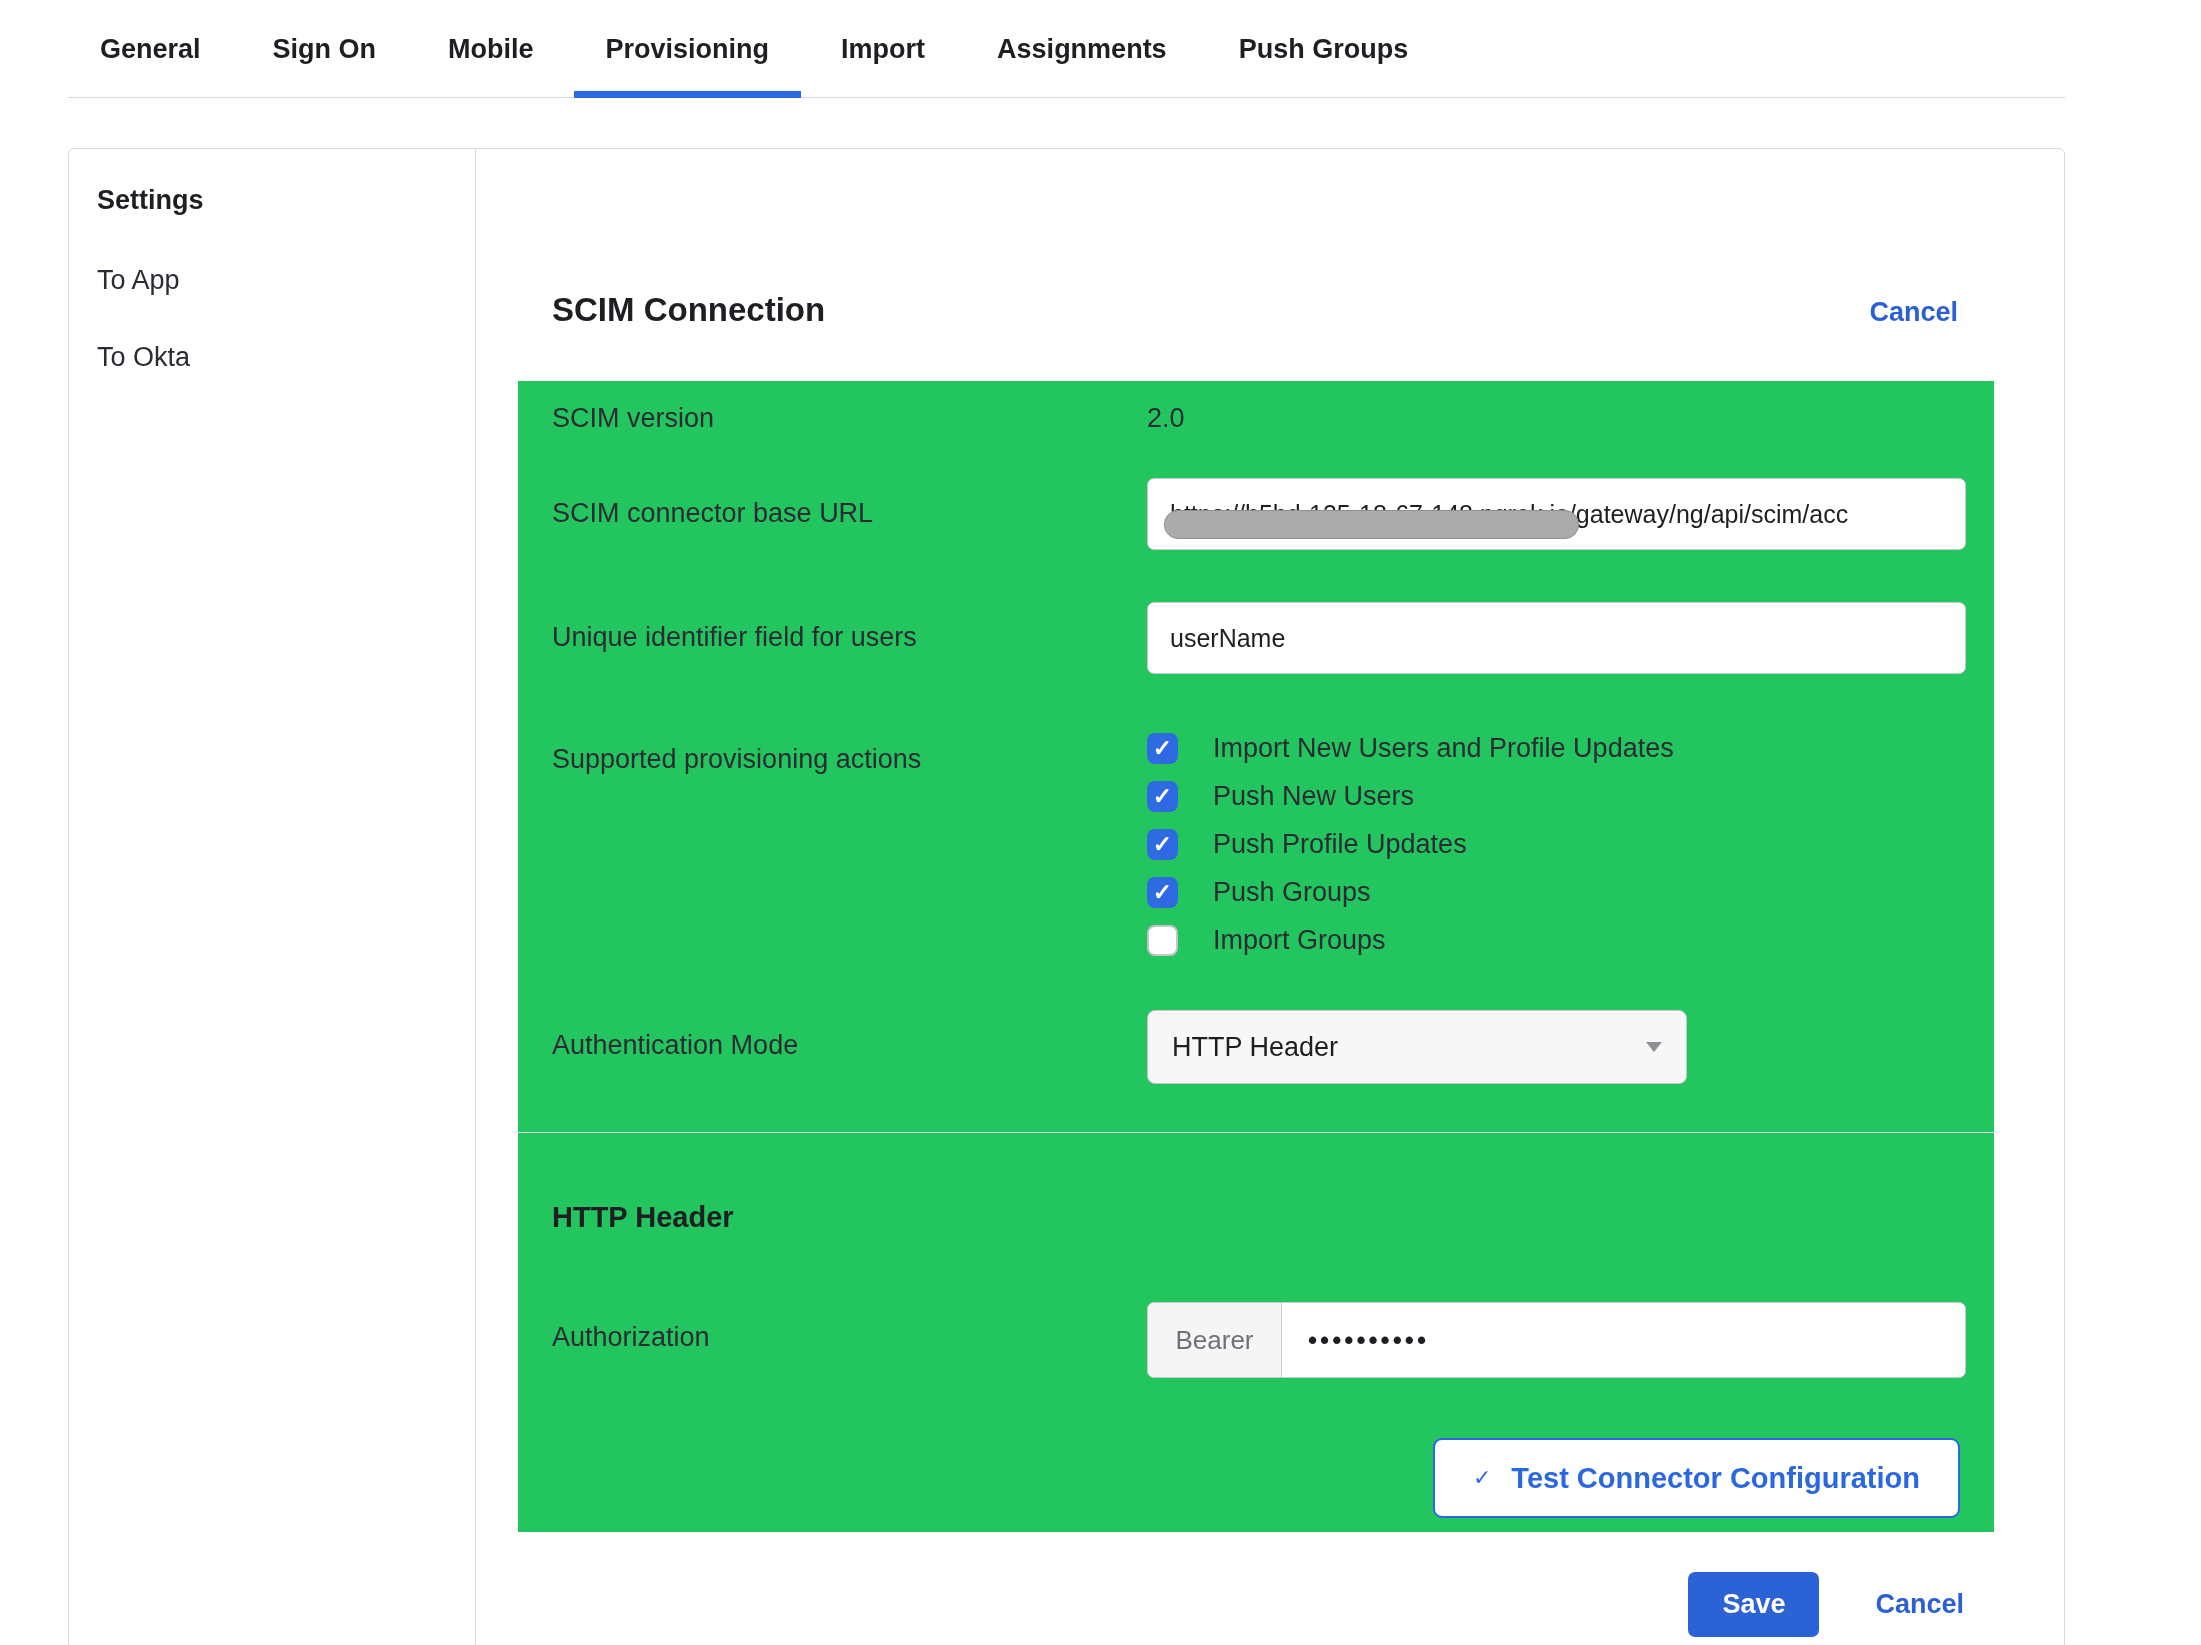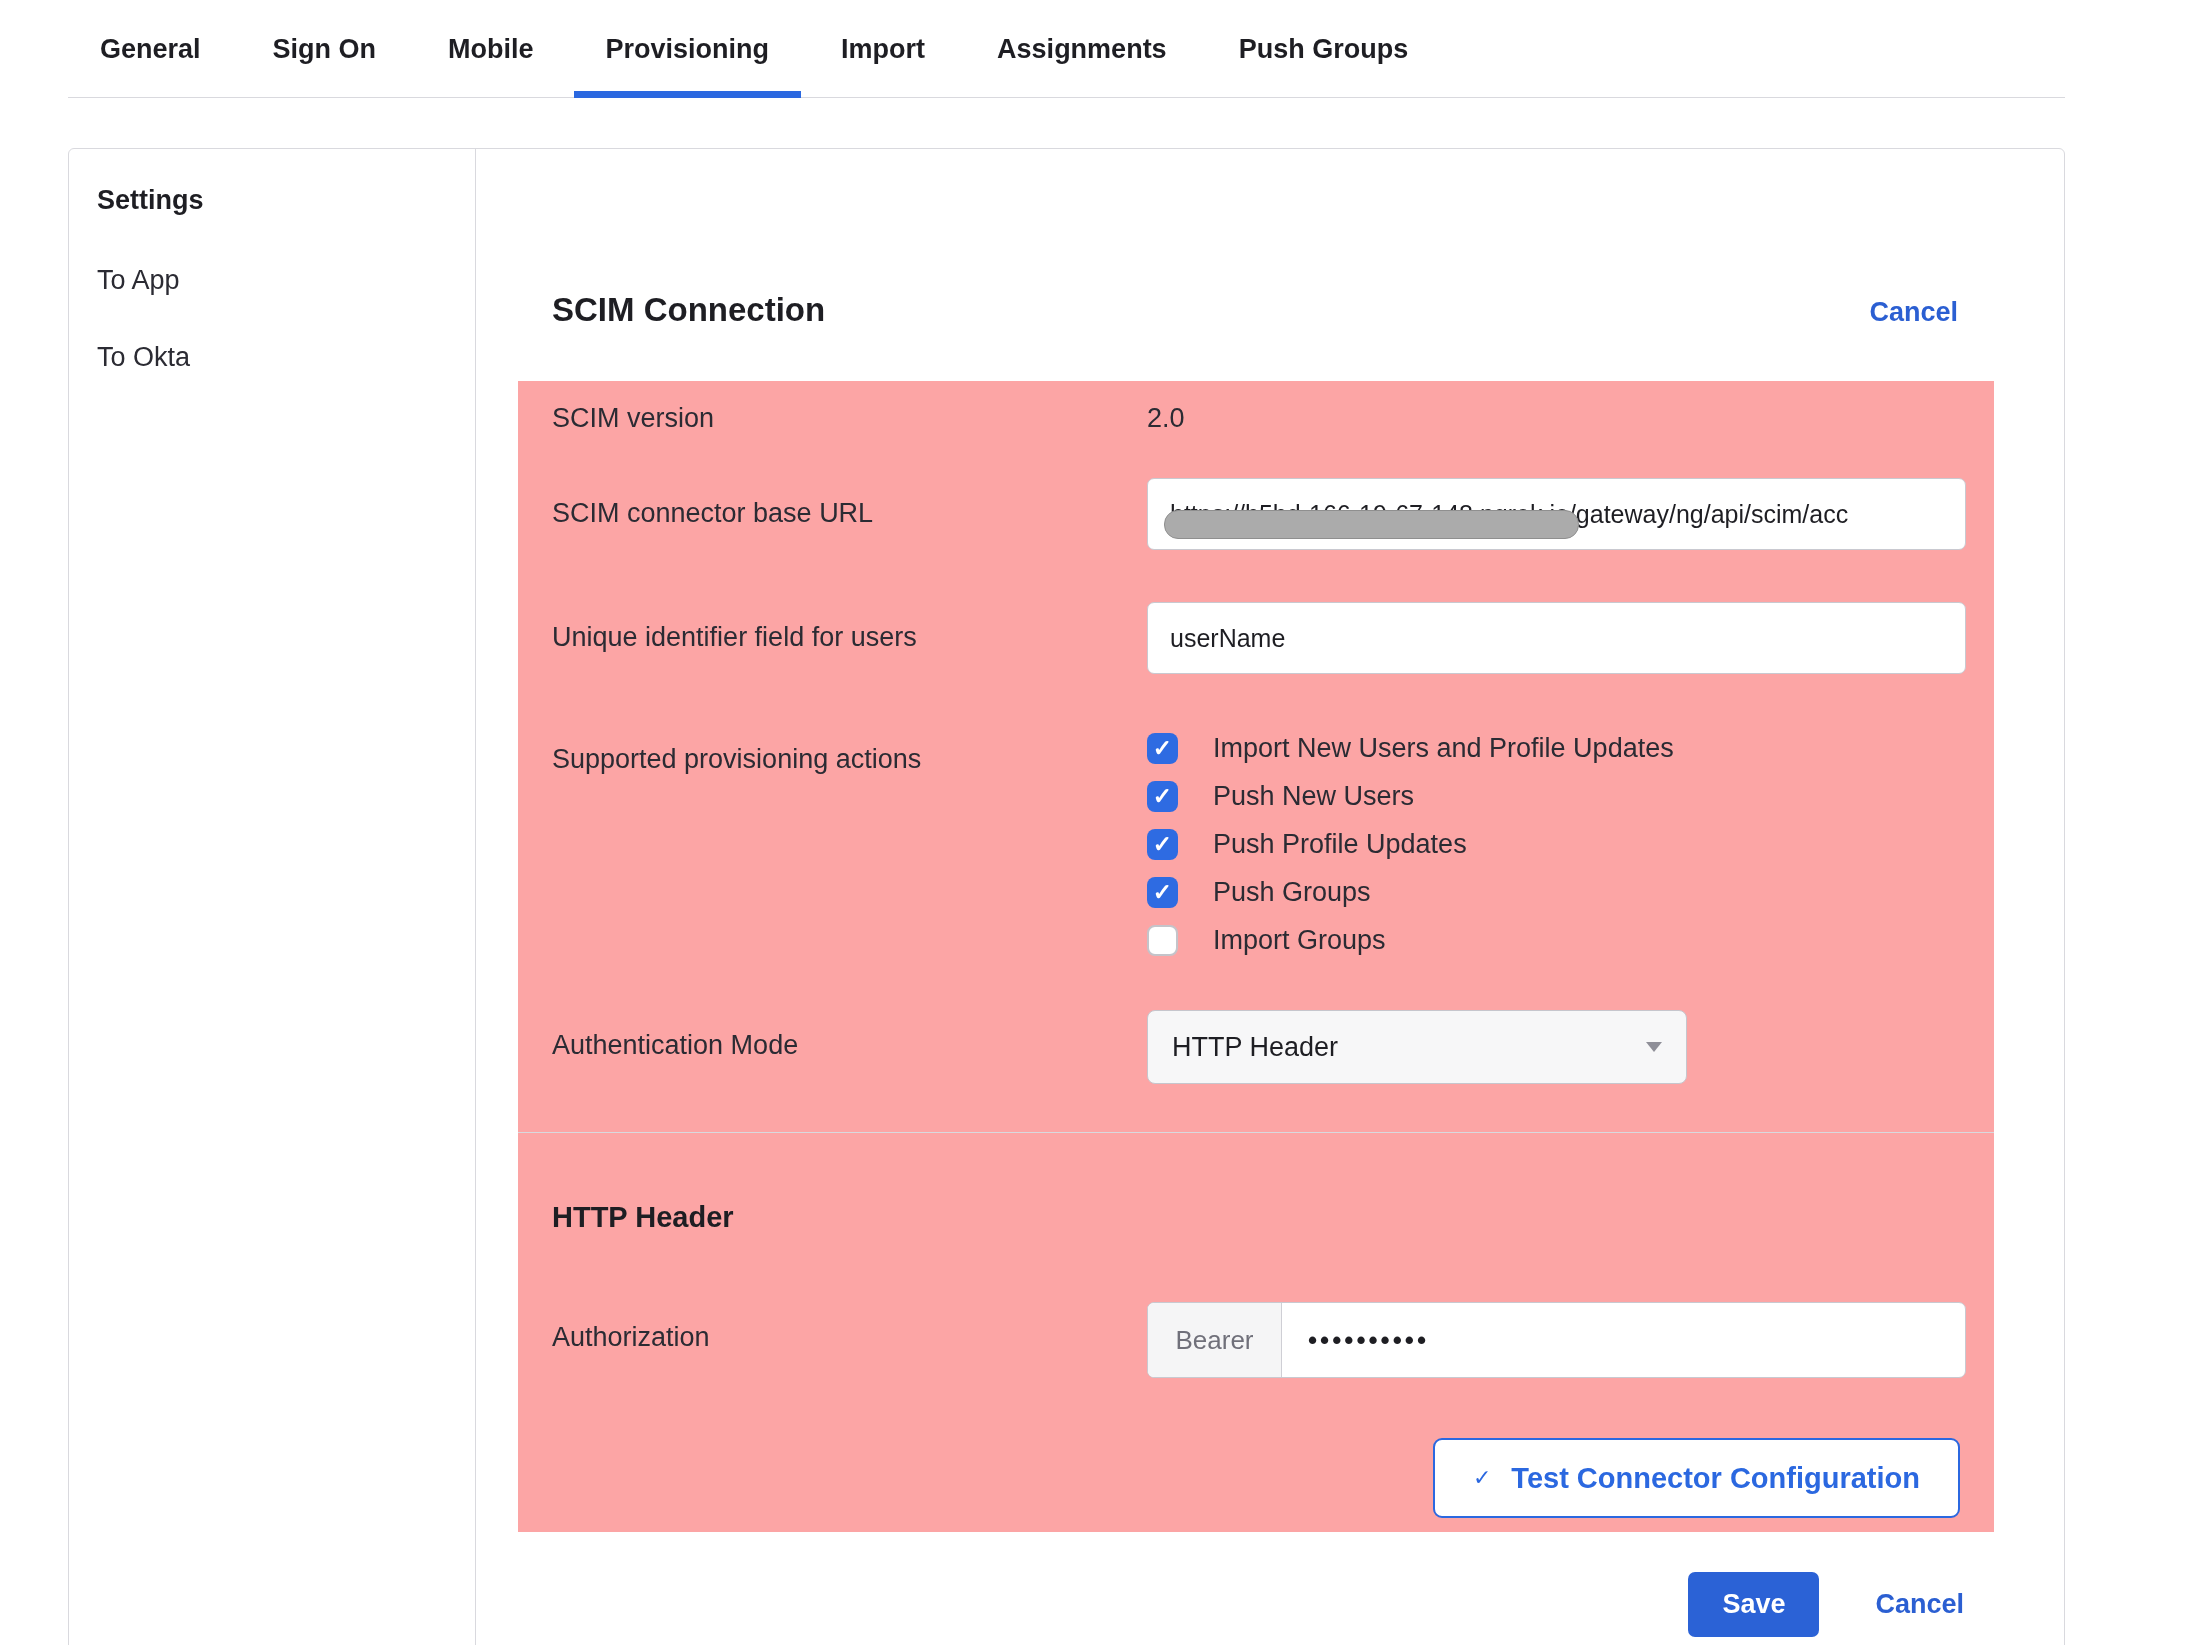--- a/index.html
+++ b/index.html
@@ -45,21 +45,21 @@
   .main { position:absolute; left:407px; top:0; right:0; bottom:0; }
 
   .title-row {
     margin:142px 72px 0 42px; padding:0 34px; display:flex;
     align-items:baseline; justify-content:space-between;
   }
   .page-title { font-size:33px; font-weight:bold; color:#1e1e23; }
   .link { color:#2b5fd2; font-weight:bold; font-size:27px; cursor:pointer; text-decoration:none; }
 
   .grey-panel {
-    margin:52px 72px 0 42px; background:#fca5a5; width:1476px;
+    margin:52px 72px 0 42px; background:#22c55e; width:1476px;
   }
   .section1 { padding:16px 34px 48px 34px; }
   .section2 { border-top:1px solid #d9d9de; padding:54px 34px 10px 34px; }
 
   .form-row { display:flex; align-items:flex-start; }
   .form-label { width:595px; flex:none; font-size:27px; color:#2b2b33; padding-top:20px; }
   .form-field { flex:1; }
 
   .row-version .form-label, .row-version .form-field { padding-top:6px; }
   .row-version { margin-bottom:44px; }
@@ -174,21 +174,21 @@
           <div class="form-label">SCIM version</div>
           <div class="form-field">
             <span class="static-value">2.0</span>
           </div>
         </div>
 
         <div class="form-row row-url">
           <div class="form-label">SCIM connector base URL</div>
           <div class="form-field">
             <div class="text-input">
-              <span class="url-prefix">https://h5hd-166-19-67-148.ngrok.io</span>
+              <span class="url-prefix">https://h5hd-135-18-67-148.ngrok.io</span>
                 <span>/gateway/ng/api/scim/acc</span>
             </div>
           </div>
         </div>
 
         <div class="form-row row-unique">
           <div class="form-label">Unique identifier field for users</div>
           <div class="form-field">
             <div class="text-input">userName</div>
           </div>

